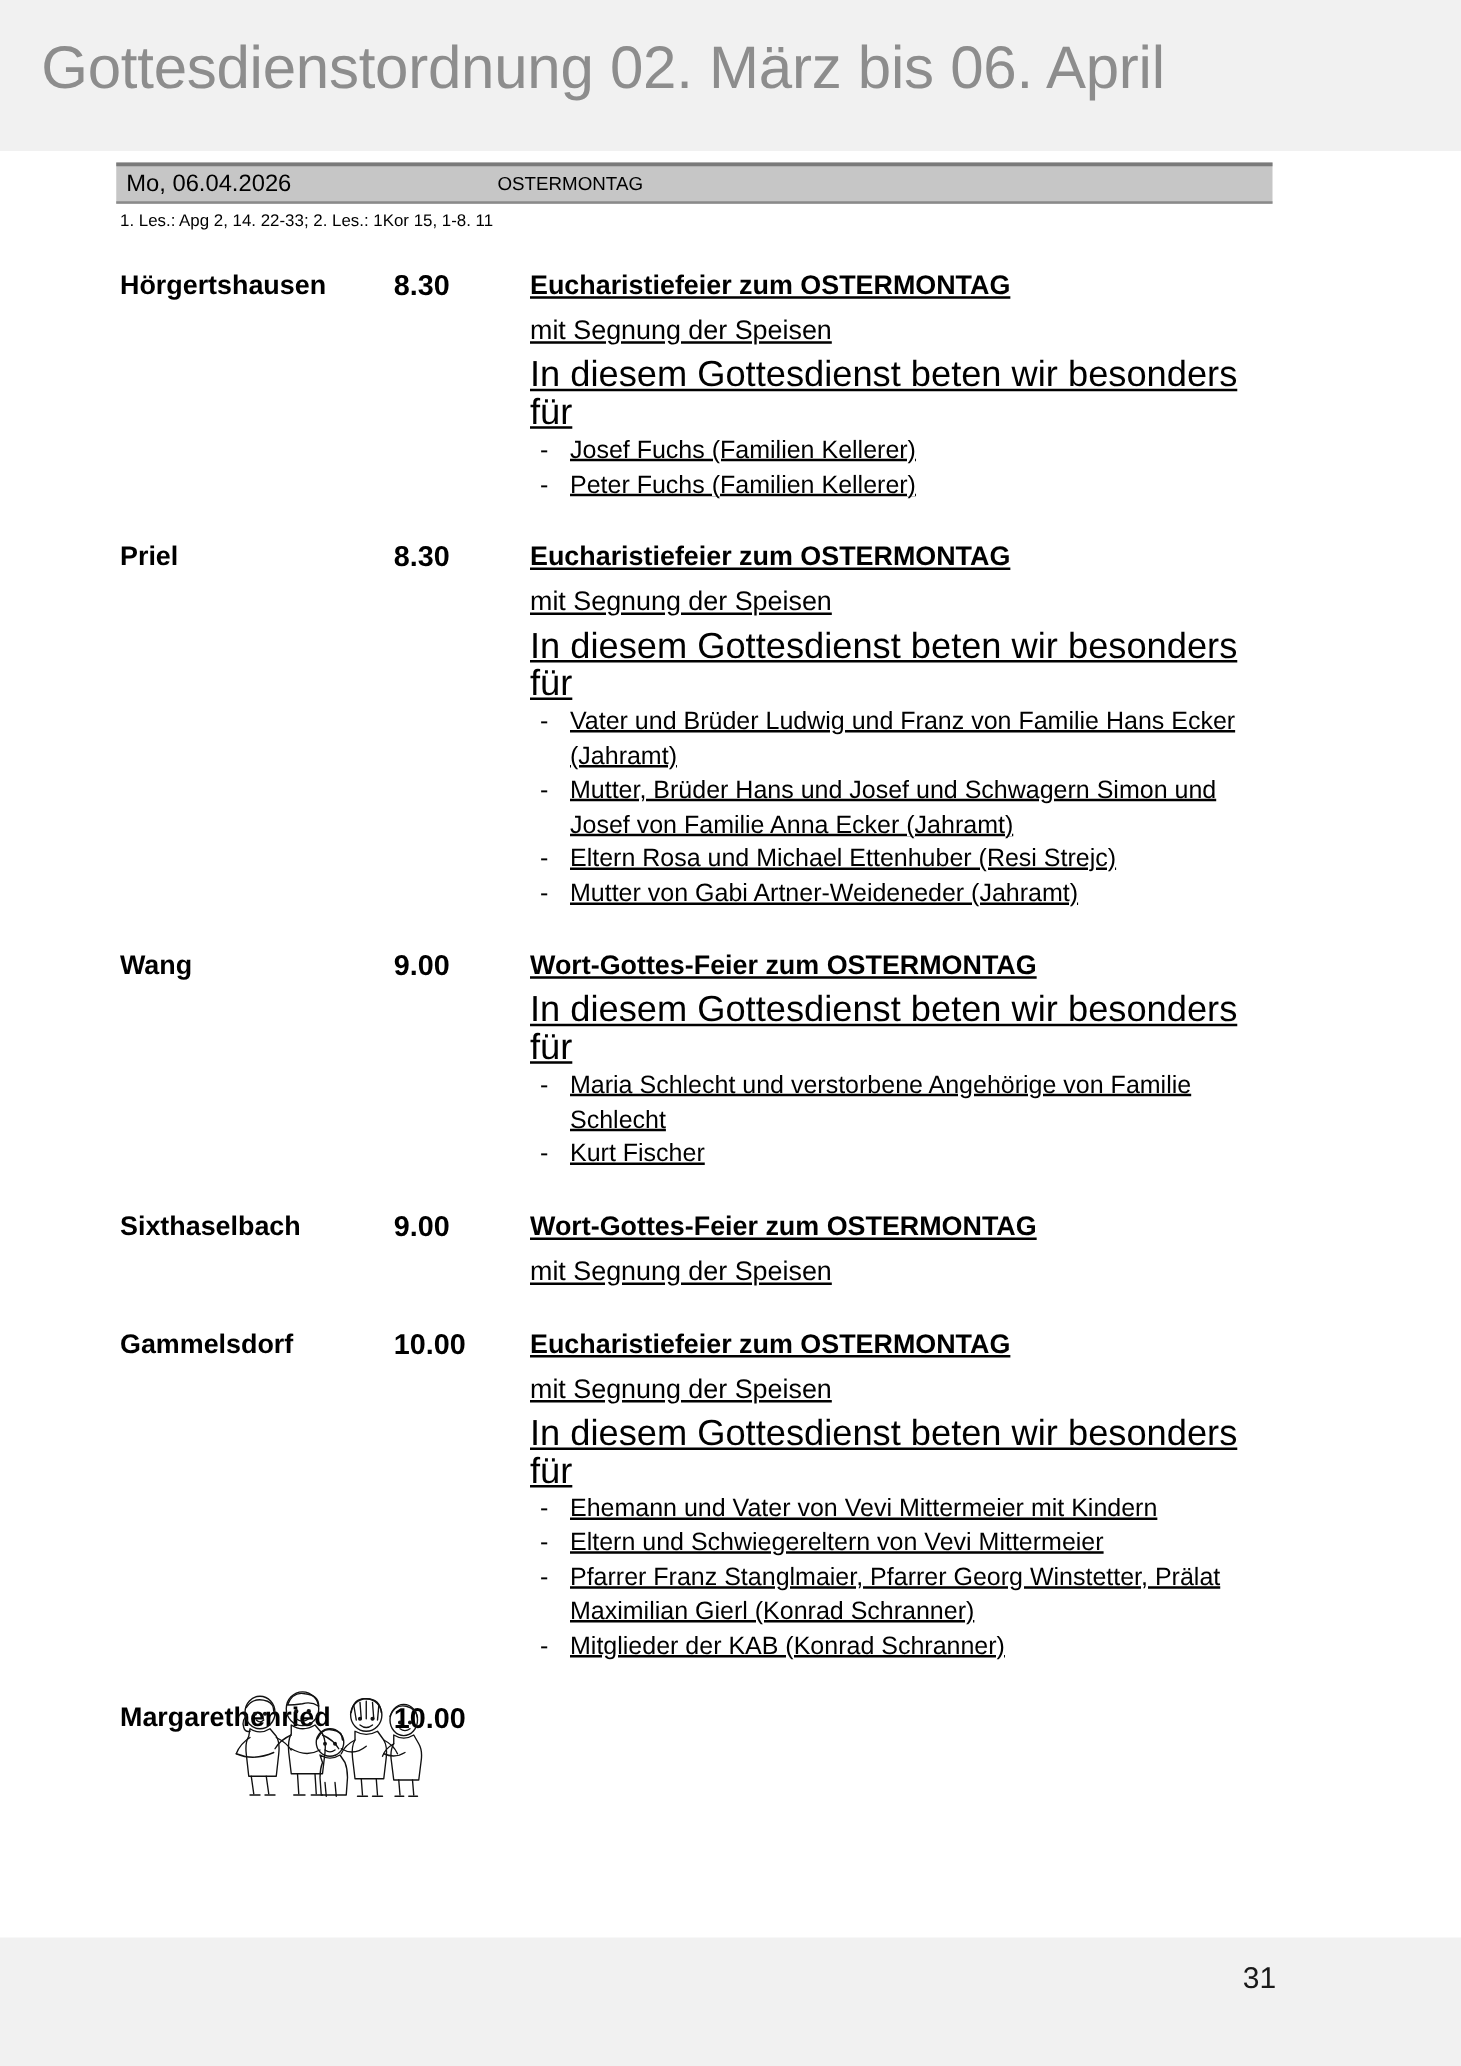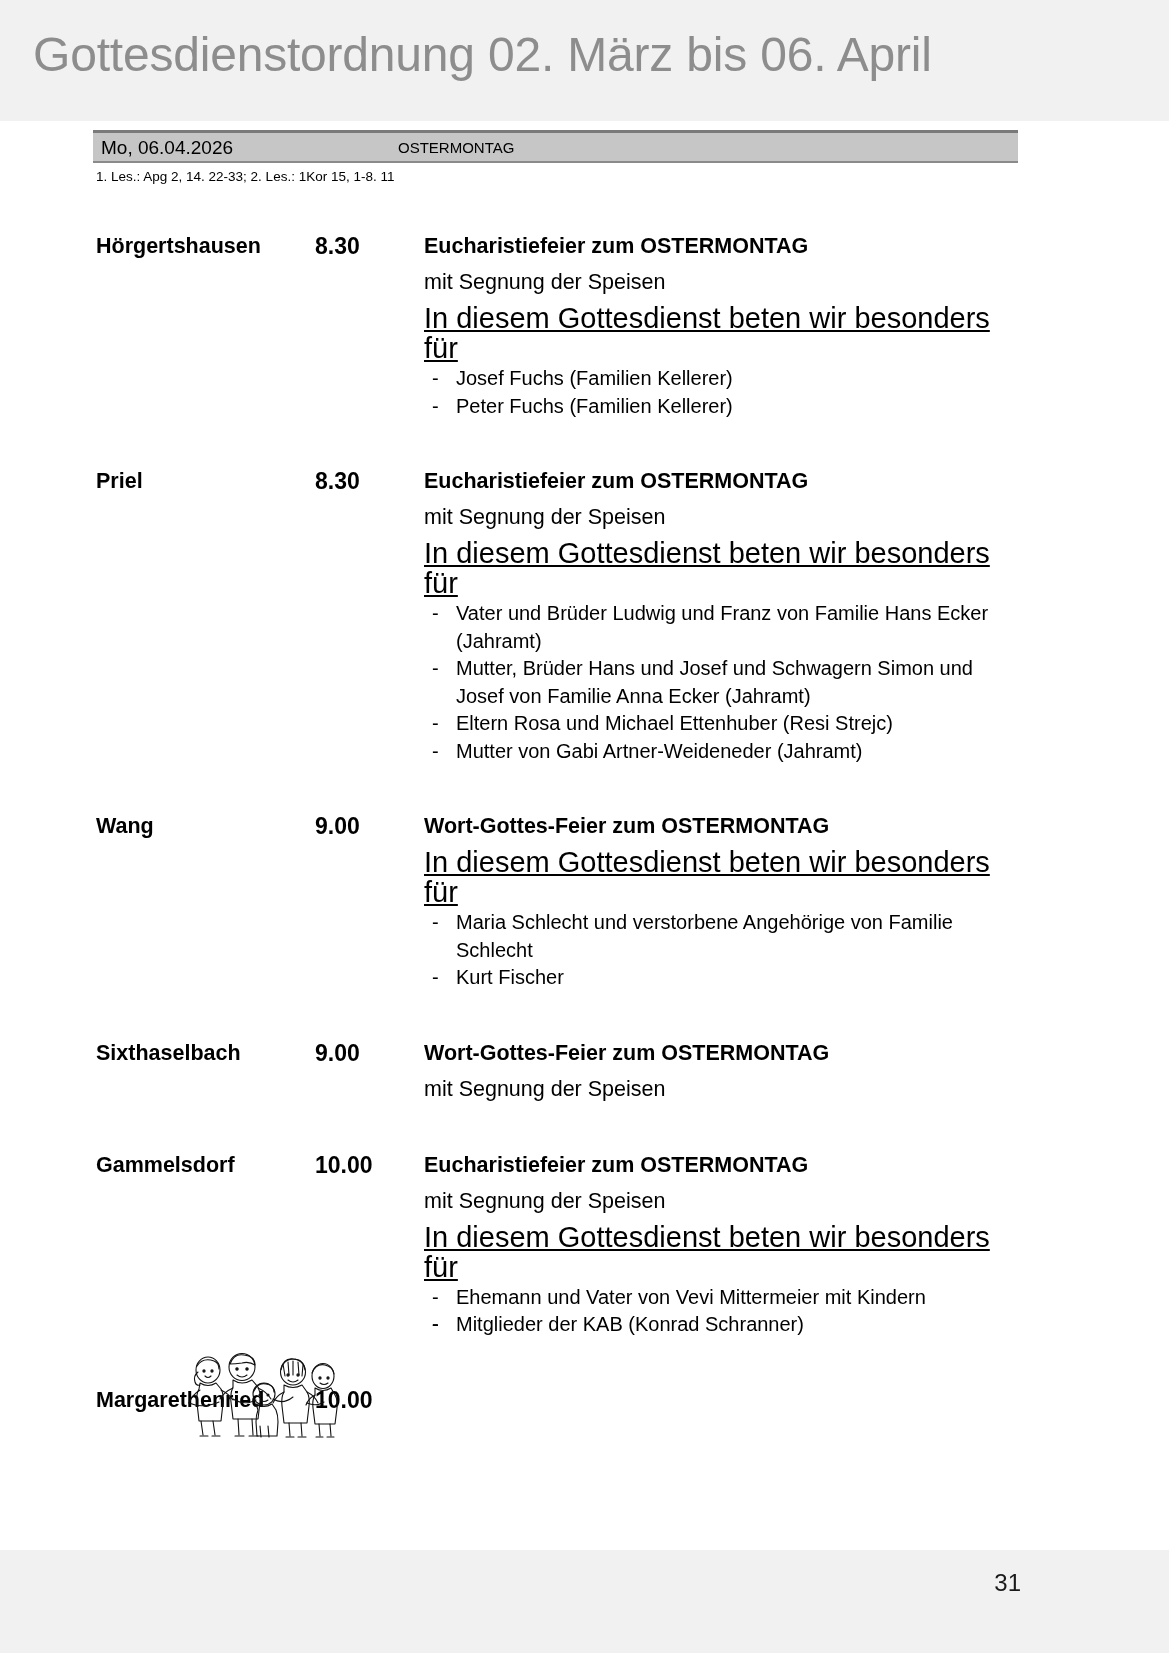--- a/index.html
+++ b/index.html
@@ -90,21 +90,22 @@
     margin-top: 6px;
     margin-left: 3px;
     font-size: 13.5px;
     line-height: 16px;
     white-space: nowrap;
   }
 
   
   .service {
     position: relative;
-    margin-top: 46px;
+    margin-top: 28px;
+    text-decoration: underline;
   }
   .service-head {
     position: relative;
     min-height: 30px;
   }
   .place {
     position: absolute;
     left: 3px;
     top: 0;
     width: 225px;
@@ -271,22 +272,22 @@
           <div class="service-head">
             <span class="place">Gammelsdorf</span>
             <span class="time">10.00</span>
             <div class="title">Eucharistiefeier zum OSTERMONTAG</div>
           </div>
           <div class="subtitle">mit Segnung der Speisen</div>
           <div><div class="intentions-heading">In diesem Gottesdienst beten wir besonders für</div></div>
           <div class="intentions-wrap">
             <ul class="intentions">
               <li class="intention"><span class="dash">-</span><span>Ehemann und Vater von Vevi Mittermeier mit Kindern</span></li>
-              <li class="intention"><span class="dash">-</span></li>
-              <li class="intention"><span class="dash">-</span></li>
+              <li class="intention"><span class="dash">-</span><span>Eltern und Schwiegereltern von Vevi Mittermeier</span></li>
+              <li class="intention"><span class="dash">-</span><span>Pfarrer Franz Stanglmaier, Pfarrer Georg Winstetter, Prälat Maximilian Gierl (Konrad Schranner)</span></li>
               <li class="intention"><span class="dash">-</span><span>Mitglieder der KAB (Konrad Schranner)</span></li>
             </ul>
           </div>
         </div>
         <div class="service">
           <div class="service-head">
             <span class="place">Margarethenried</span>
             <span class="time">10.00</span>
           </div>
         </div>

